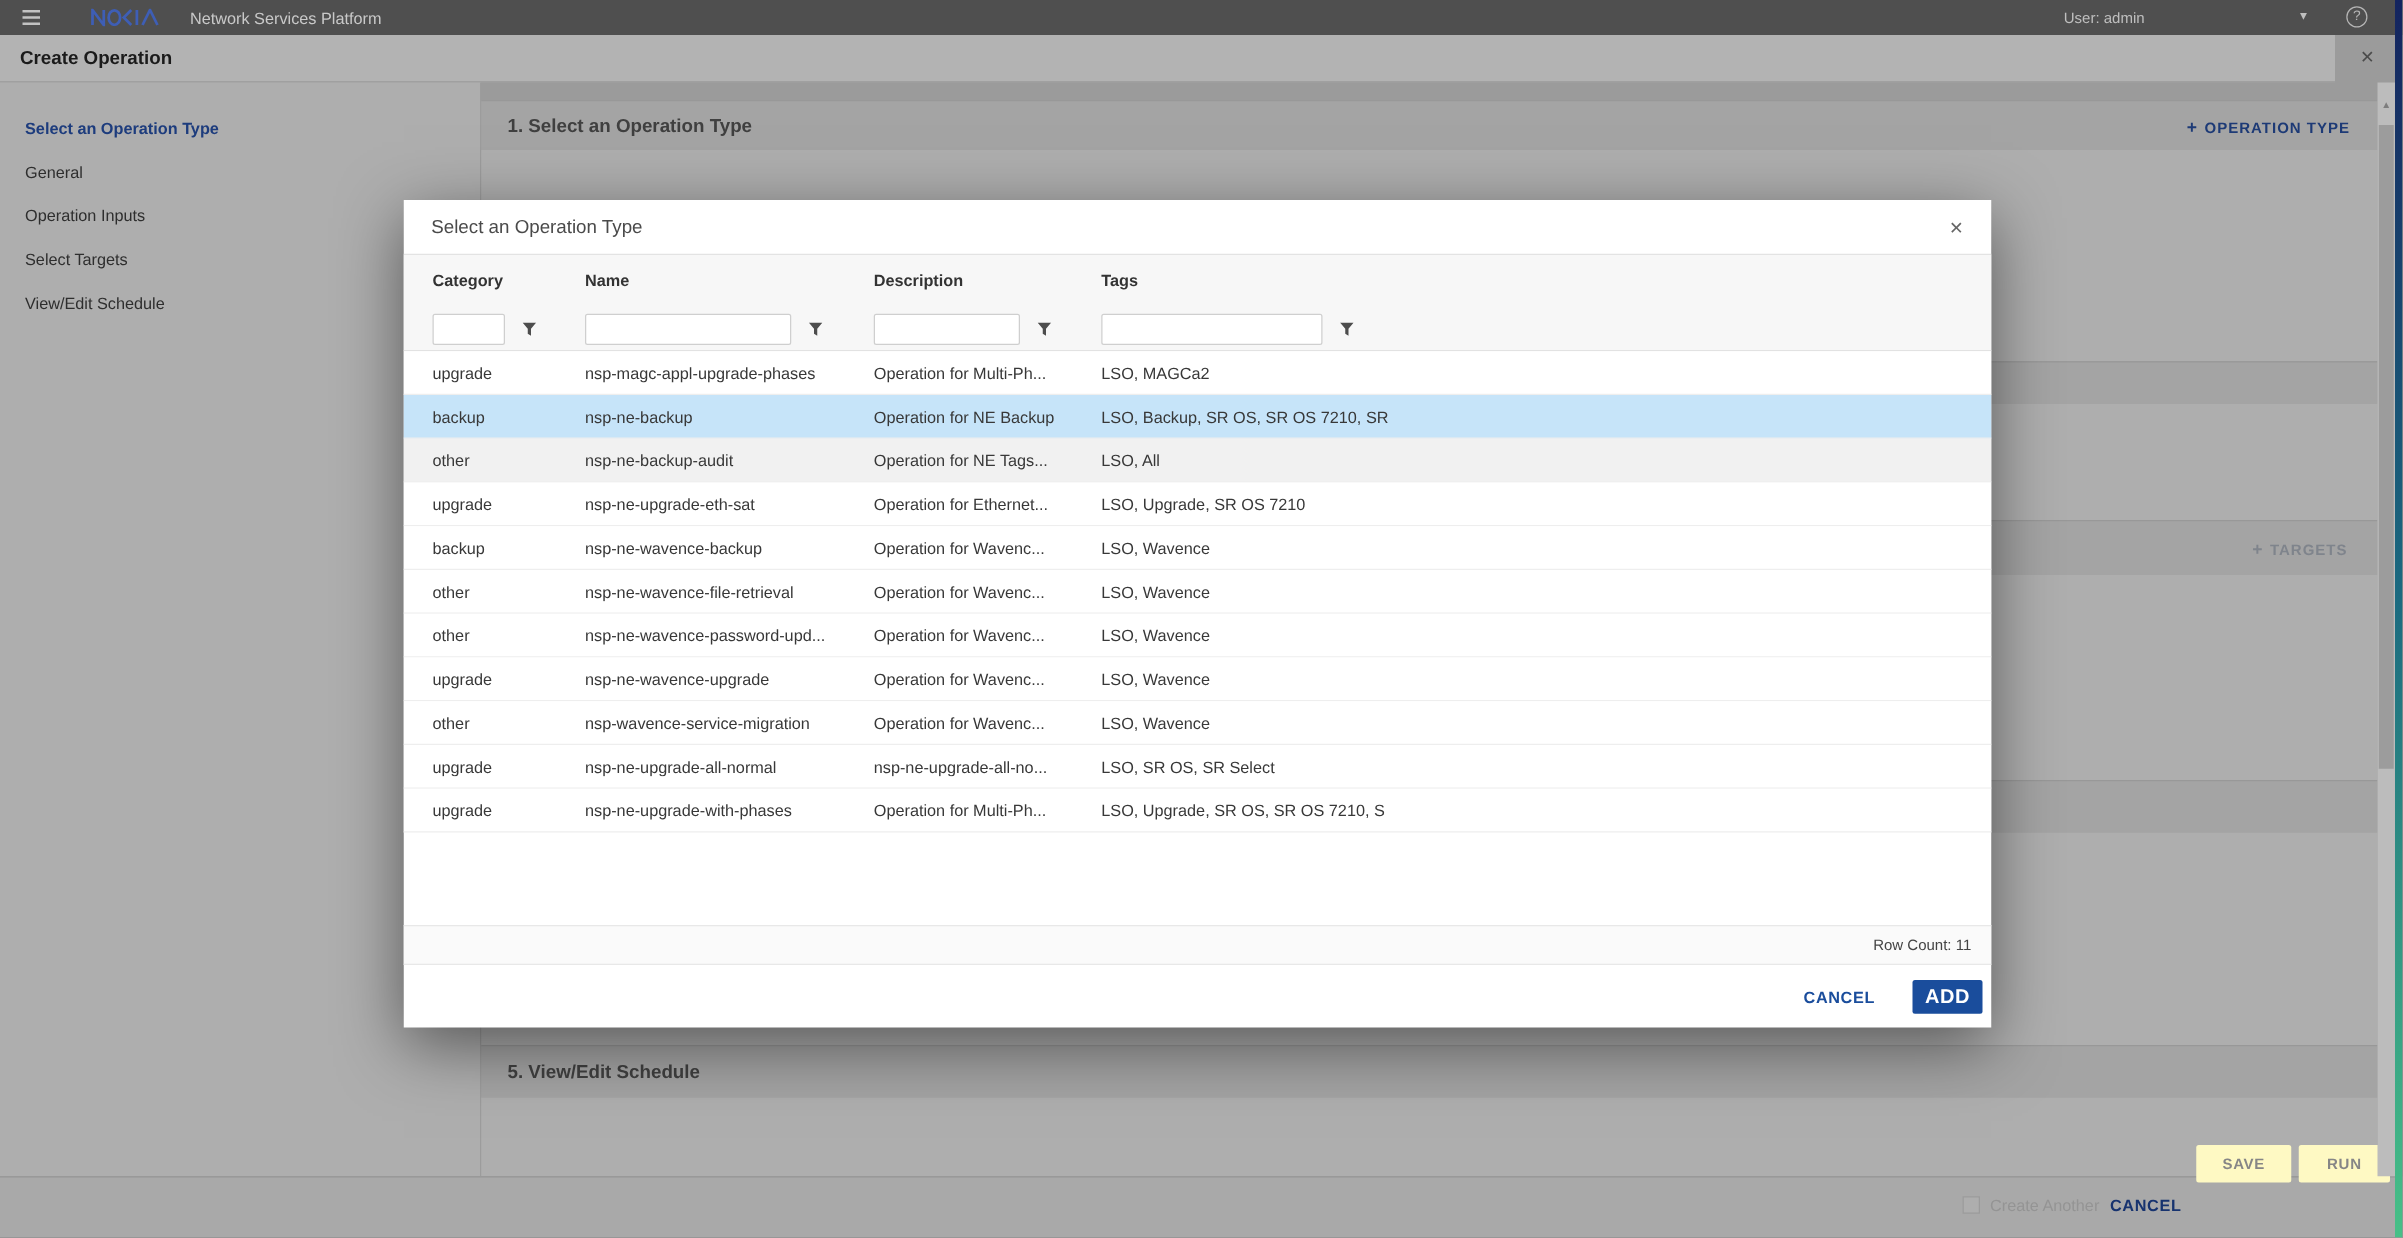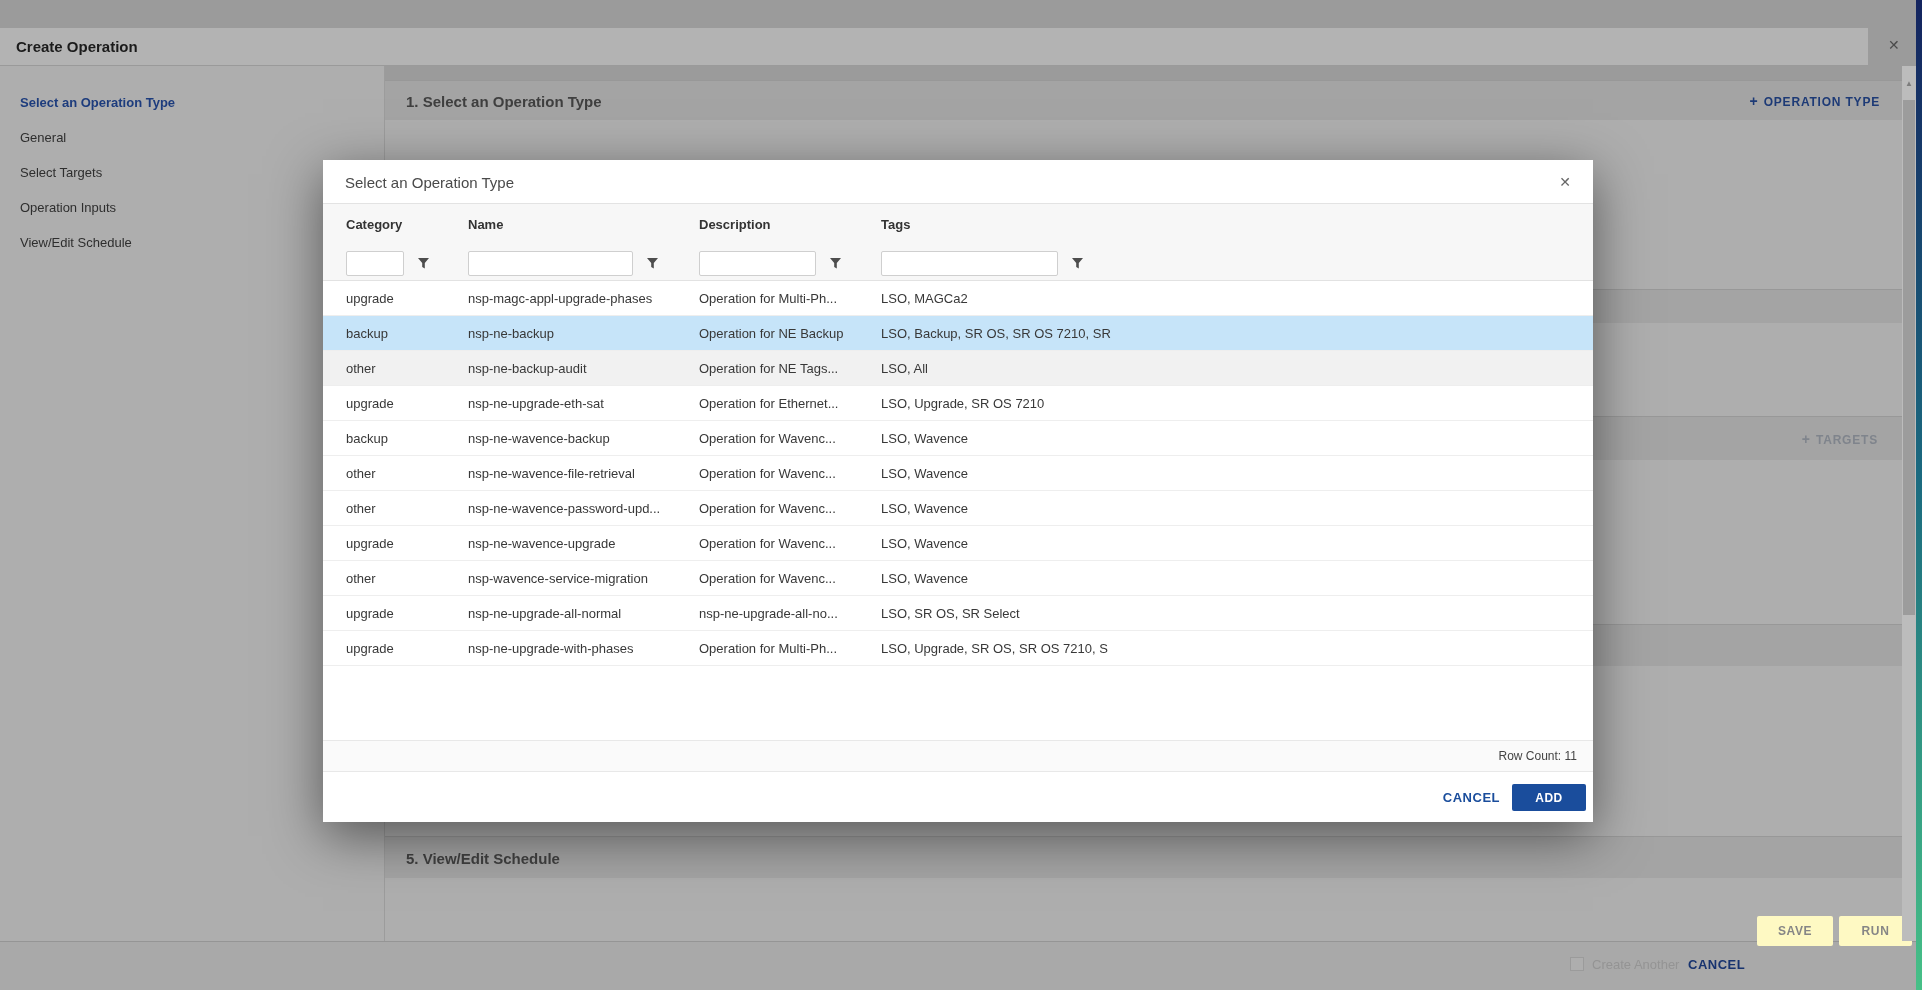--- a/index.html
+++ b/index.html
@@ -77,39 +77,59 @@
   .funnel{margin-left:14px;cursor:pointer;display:inline-flex;}
   .m-row{height:35px;border-bottom:1px solid #eee;align-items:center;cursor:pointer;background:#fff;}
   .m-row span{font-size:13px;color:#383838;white-space:nowrap;overflow:hidden;}
   .m-row.selected{background:var(--selected-row);}
   .m-row.shaded{background:#f1f1f1;}
   .m-footstrip{position:absolute;left:0;top:580px;width:100%;height:32px;background:#fafafa;
                border-top:1px solid #e8e8e8;border-bottom:1px solid #e8e8e8;}
   .m-rowcount{position:absolute;right:16px;top:0;line-height:30px;font-size:12px;color:#444;}
   .m-cancel{position:absolute;right:93px;top:630px;font-size:13px;font-weight:bold;letter-spacing:.5px;
             color:var(--accent);cursor:pointer;}
-  .m-add{position:absolute;right:7px;top:624px;width:74px;height:27px;background:var(--accent);color:#fff;
-         border:none;border-radius:2px;font-size:12px;font-weight:bold;letter-spacing:.5px;cursor:pointer;}
+  .m-add{position:absolute;right:7px;top:624px;width:56px;height:27px;background:var(--accent);color:#fff;
+         border:none;border-radius:2px;font-size:16px;font-weight:bold;letter-spacing:.5px;cursor:pointer;}
 </style>
 </head>
 <body>
 
 <div class="screen">
 
+  <div class="topbar">
+    <span class="hamburger">
+        <i></i>
+        <i></i>
+        <i></i>
+      </span>
+    <svg class="logo" width="58" height="14" viewBox="0 0 58 14">
+      <g fill="none" stroke="var(--logo-blue)" stroke-width="2.2">
+        <path d="M2 13 V1 L11 13 V1"></path>
+        <ellipse cx="19.5" cy="7" rx="4.6" ry="5.8"></ellipse>
+        <path d="M33 1 L27 7 L33 13"></path>
+        <path d="M37.5 1 V13"></path>
+        <path d="M42 13 L48 1 L54 13"></path>
+      </g>
+    </svg>
+    <span class="app-title">Network Services Platform</span>
+    <span class="user-menu">User: admin</span>
+    <span class="user-caret">▾</span>
+    <span class="help">?</span>
+  </div>
 
   <div class="pagebar">
     <span class="page-title">Create Operation</span>
     <span class="page-close">✕</span>
   </div>
 
   <div class="sidebar">
     <div class="side-item active">Select an Operation Type</div>
     <div class="side-item">General</div>
+    <div class="side-item">Operation Inputs</div>
     <div class="side-item">Select Targets</div>
-    <div class="side-item">Operation Inputs</div>
     <div class="side-item">View/Edit Schedule</div>
   </div>
 
   <div class="band gap" style="top:66px;height:14px;"></div>
   <div class="band head" style="top:80px;height:40px;">
     <span class="sec-title">1. Select an Operation Type</span>
     <span class="sec-action"><span class="plus">+</span><span>OPERATION TYPE</span></span>
   </div>
   <div class="band body" style="top:120px;height:169px;"></div>
   <div class="band head" style="top:289px;height:34px;"></div>

